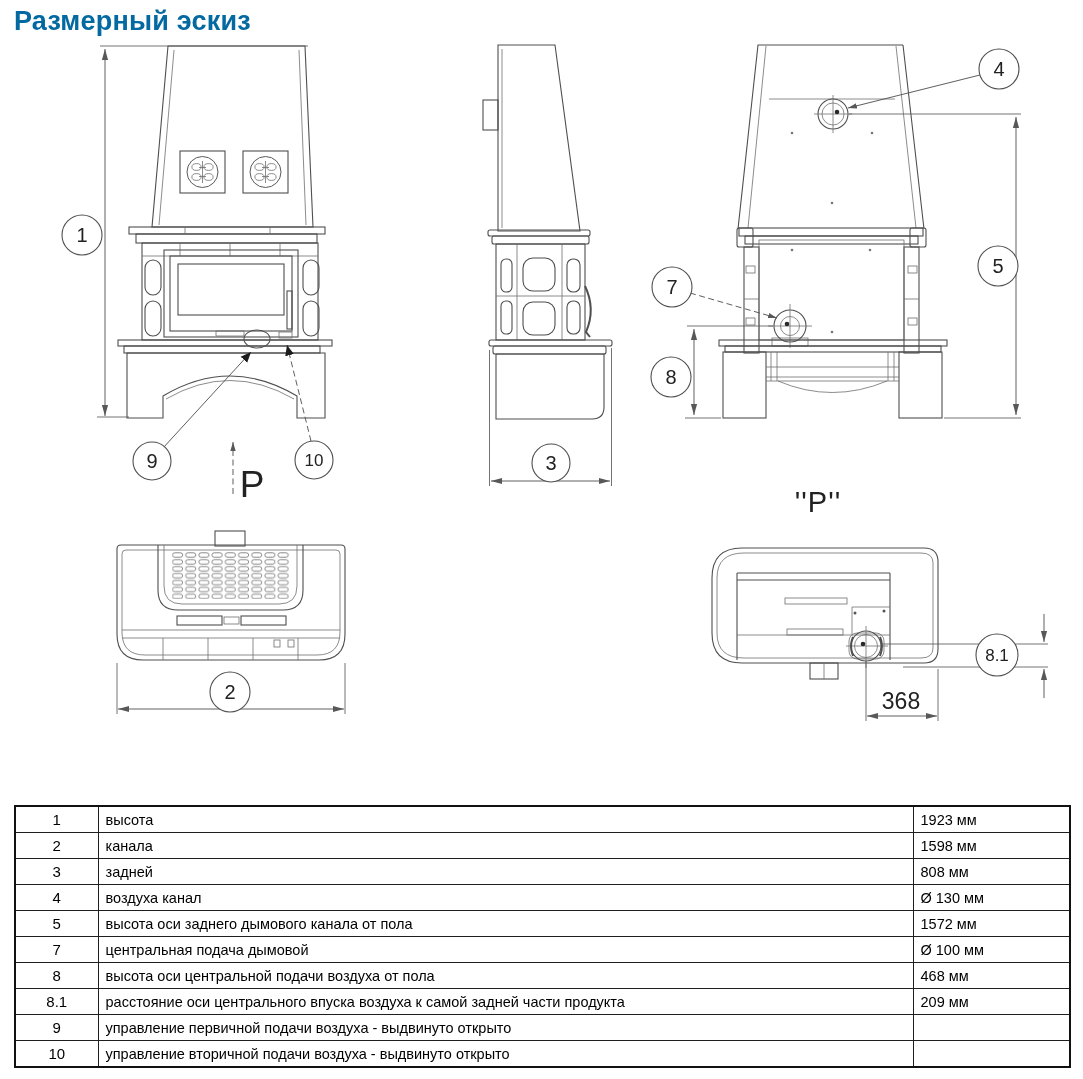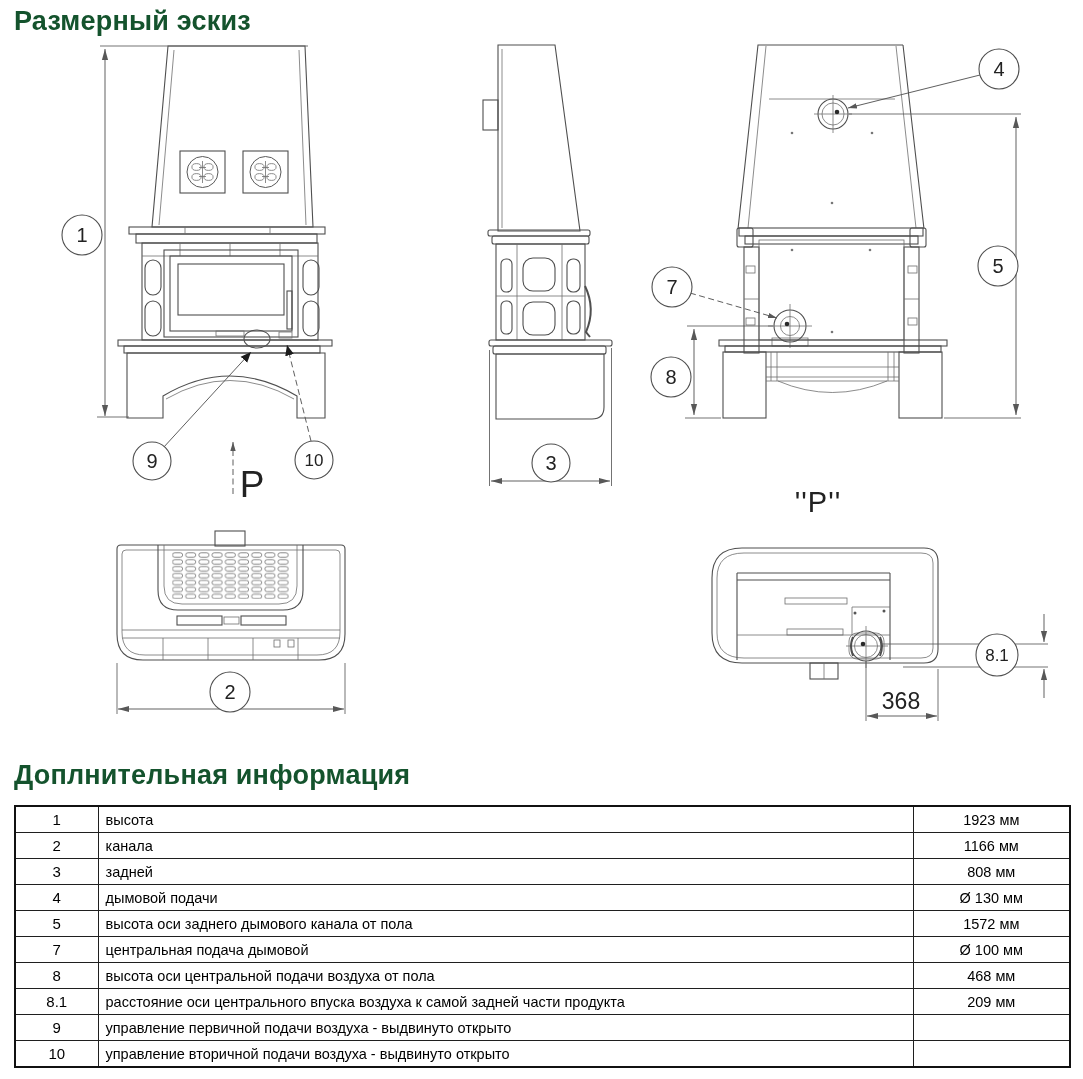--- a/index.html
+++ b/index.html
@@ -1,18 +1,18 @@
 <!DOCTYPE html>
 <html><head>
 <meta charset="utf-8">
 <style>
   html,body { margin:0; padding:0; background:#fff; }
   #page { position:relative; width:1083px; height:1079px; background:#fff; overflow:hidden;
           font-family:"Liberation Sans", sans-serif; }
-  .h1 { position:absolute; font:bold 27px "Liberation Sans", sans-serif; color:#14532d; letter-spacing:.2px; white-space:nowrap; }
+  .h1 { position:absolute; font:bold 27px "Liberation Sans", sans-serif; color:#0369a1; letter-spacing:.2px; white-space:nowrap; }
   #title1 { left:14px; top:6px; }
   #title2 { left:14px; top:760px; }
   #drawing { position:absolute; left:0; top:0; }
 
   
   .ln  { fill:none; stroke:#4f4f4f; stroke-width:1.1; }
   .lnt { fill:none; stroke:#6e6e6e; stroke-width:.8; }
   .ext { fill:none; stroke:#5a5a5a; stroke-width:.85; }
   .dim { fill:none; stroke:#5a5a5a; stroke-width:.95; }
   .ldr { fill:none; stroke:#555; stroke-width:.95; }
@@ -24,21 +24,21 @@
   .plabel  { font:37px "Liberation Sans", sans-serif; fill:#222; text-anchor:middle; }
   .plabel2 { font:29px "Liberation Sans", sans-serif; fill:#222; text-anchor:middle; letter-spacing:1px; }
   .dimtext { font:23px "Liberation Sans", sans-serif; fill:#222; text-anchor:middle; }
 
   
   .info { position:absolute; left:14px; top:805px; width:1055px; border-collapse:collapse;
           table-layout:fixed; font:14.5px "Liberation Sans", sans-serif; color:#000;
           border:2px solid #111; }
   .info td { border:1.5px solid #1f1f1f; height:25px; padding:0 7px; overflow:hidden; white-space:nowrap; }
   .info td.c-num { text-align:center; font-size:15px; padding:0 2px; }
-  .info td.c-val { text-align:center; }
+  .info td.c-val { text-align:left; }
 </style>
 </head>
 <body>
 
 <div id="page">
 
   <div id="title1" class="h1">Размерный эскиз</div>
 
   <svg id="drawing" width="1083" height="745" viewBox="0 0 1083 745" xmlns="http://www.w3.org/2000/svg">
     <defs>
@@ -249,47 +249,46 @@
       <line class="dim" x1="1044" y1="698" x2="1044" y2="669" marker-end="url(#mA)"></line>
       <line class="dim" x1="867" y1="716" x2="937" y2="716" marker-start="url(#mA)" marker-end="url(#mA)"></line>
       <text class="dimtext" x="901" y="709">368</text>
       <g>
         <circle class="co" cx="997" cy="655" r="21"></circle>
         <text class="cot f18" x="997" y="661">8.1</text>
       </g>
     </g>
   </svg>
 
-  <div id="title2" class="h1">Доплнительная информация</div>
 
   <table class="info">
     <colgroup>
         <col style="width:83px">
         <col style="width:815px">
         <col style="width:157px">
       </colgroup>
     <tbody>
       <tr>
         <td class="c-num">1</td>
         <td class="c-desc">высота</td>
         <td class="c-val">1923 мм</td>
       </tr>
       <tr>
         <td class="c-num">2</td>
         <td class="c-desc">канала</td>
-        <td class="c-val">1166 мм</td>
+        <td class="c-val">1598 мм</td>
       </tr>
       <tr>
         <td class="c-num">3</td>
         <td class="c-desc">задней</td>
         <td class="c-val">808 мм</td>
       </tr>
       <tr>
         <td class="c-num">4</td>
-        <td class="c-desc">дымовой подачи</td>
+        <td class="c-desc">воздуха канал</td>
         <td class="c-val">Ø 130 мм</td>
       </tr>
       <tr>
         <td class="c-num">5</td>
         <td class="c-desc">высота оси заднего дымового канала от пола</td>
         <td class="c-val">1572 мм</td>
       </tr>
       <tr>
         <td class="c-num">7</td>
         <td class="c-desc">центральная подача дымовой</td>

